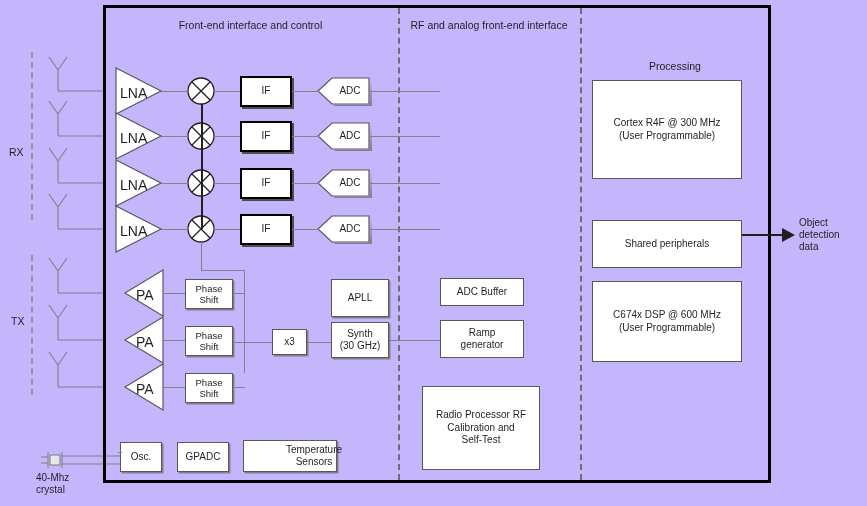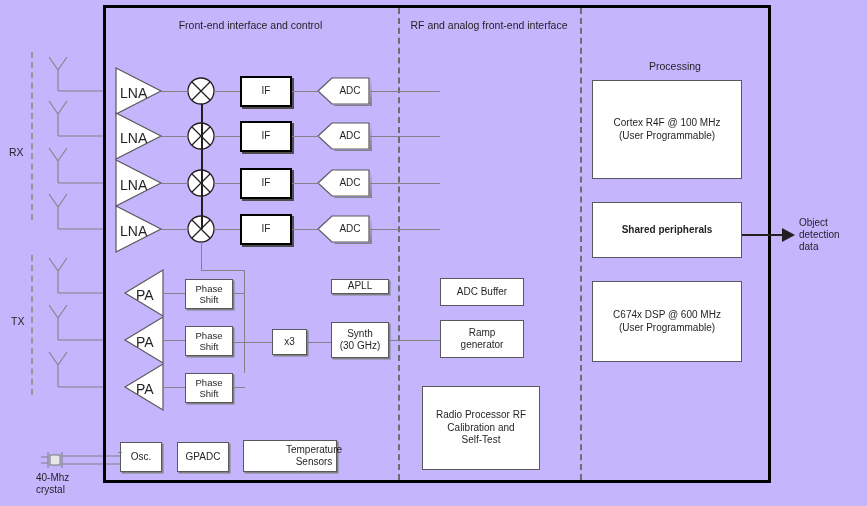--- a/index.html
+++ b/index.html
@@ -249,43 +249,43 @@
 
   <div class="box shadow small" style="left:185px; top:279px; width:48px; height:30px;">Phase
 Shift</div>
   <div class="box shadow small" style="left:185px; top:326px; width:48px; height:30px;">Phase
 Shift</div>
   <div class="box shadow small" style="left:185px; top:373px; width:48px; height:30px;">Phase
 Shift</div>
 
   <div class="box shadow" style="left:272px; top:329px; width:35px; height:26px;">x3</div>
 
-  <div class="box shadow" style="left:331px; top:279px; width:58px; height:15px;">APLL</div>
+  <div class="box shadow" style="left:331px; top:279px; width:58px; height:38px;">APLL</div>
 
   <div class="box shadow" style="left:331px; top:322px; width:58px; height:36px;">Synth
 (30 GHz)</div>
 
 
   <div class="box" style="left:440px; top:278px; width:84px; height:28px;">ADC Buffer</div>
 
   <div class="box" style="left:422px; top:386px; width:118px; height:84px;">Radio Processor RF
 Calibration and
 Self-Test</div>
 
   <div class="box" style="left:440px; top:320px; width:84px; height:38px;">Ramp
 generator</div>
 
   <div class="box shadow" style="left:120px; top:442px; width:42px; height:30px;">Osc.</div>
   <div class="box shadow" style="left:177px; top:442px; width:52px; height:30px;">GPADC</div>
   <div class="box shadow" style="left:243px; top:440px; width:94px; height:32px;padding-left:48px;">Temperature
 Sensors</div>
 
-  <div class="box" style="left:592px; top:80px; width:150px; height:99px;">Cortex R4F @ 100 MHz
+  <div class="box" style="left:592px; top:80px; width:150px; height:99px;">Cortex R4F @ 300 MHz
 (User Programmable)</div>
-  <div class="box" style="left:592px; top:202px; width:150px; height:56px;font-weight:bold;">Shared peripherals</div>
+  <div class="box" style="left:592px; top:220px; width:150px; height:48px;">Shared peripherals</div>
   <div class="box" style="left:592px; top:281px; width:150px; height:81px;">C674x DSP @ 600 MHz
 (User Programmable)</div>
 
   <div class="txt left" style="left:36px; top:472px; width:70px; height:28px; align-items:flex-start;">40-Mhz
 crystal</div>
   <div class="txt left" style="left:799px; top:206px; width:66px; height:58px; align-items:center;">Object
 detection
 data</div>
 
   <div class="wire h" style="left:161px; top:91px; width:27px;"></div>

